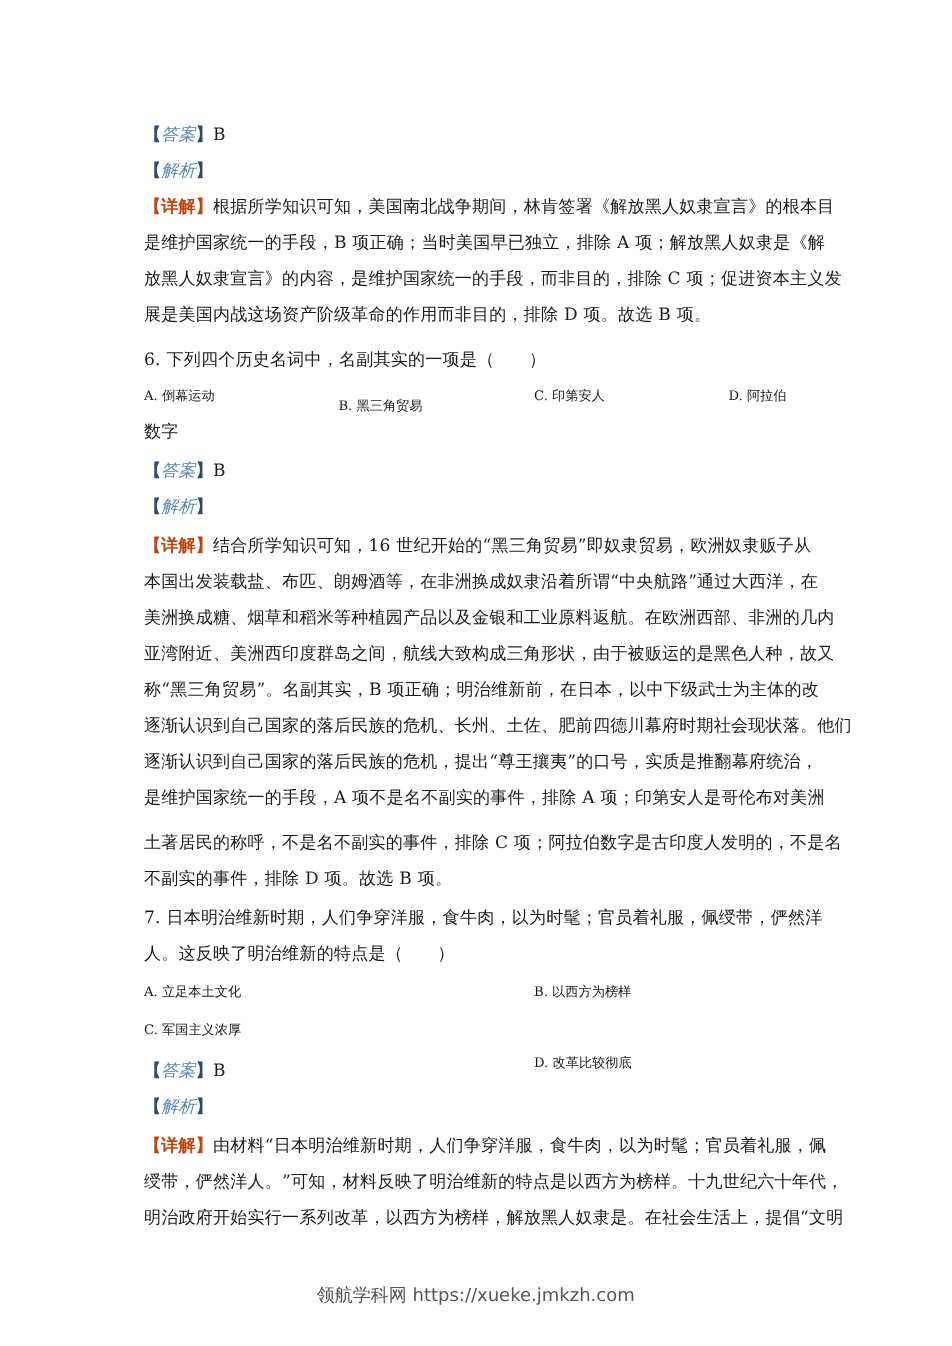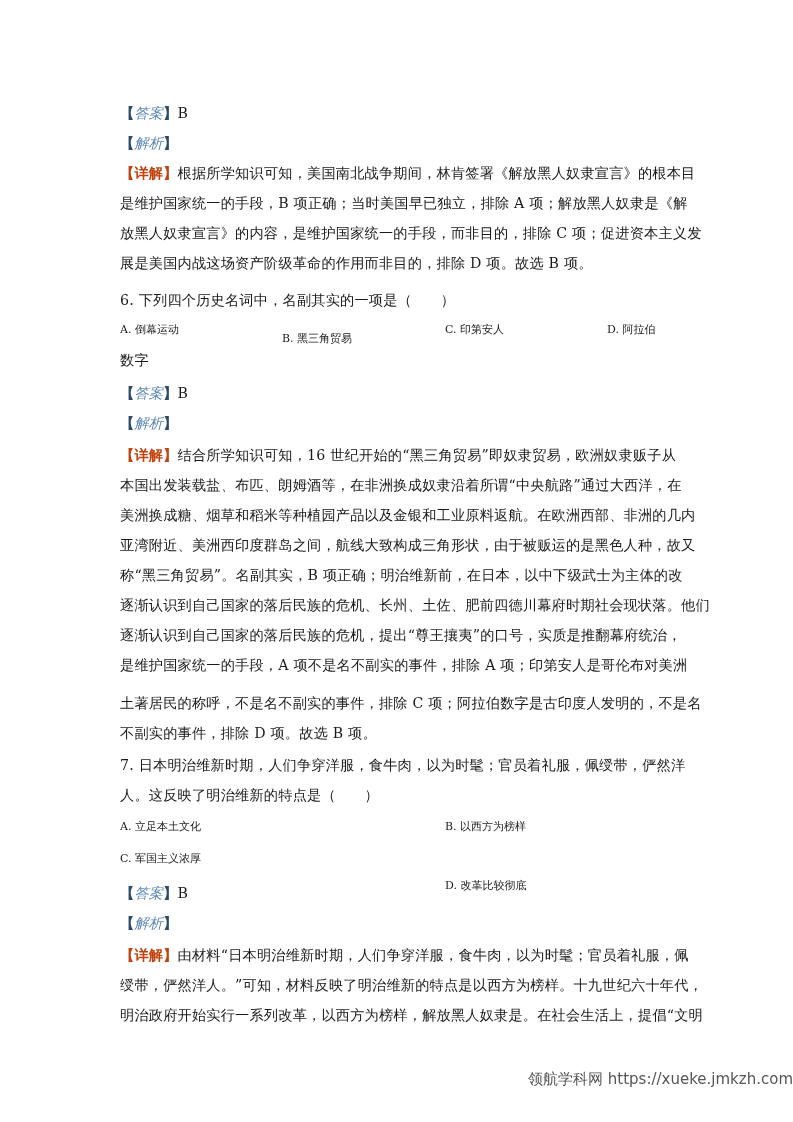--- a/index.html
+++ b/index.html
@@ -4,21 +4,21 @@
 <style>
   html, body { margin: 0; padding: 0; background: #ffffff; }
   body { width: 793px; height: 1122px; position: relative; overflow: hidden;
          font-family: "DejaVu Serif", "Liberation Serif", serif; color: #1a1a1a; }
   .page { position: absolute; left: 120px; top: 0; width: 560px; }
   .line { position: absolute; left: 0; white-space: nowrap; font-size: 14.2px; line-height: 20px; letter-spacing: 0.2px; }
   .tag-bracket { color: #2d4a66; font-weight: bold; }
   .tag-text { color: #5a86b0; font-style: italic; }
   .detail-bracket { color: #c2410c; font-weight: bold; }
   .opt { position: absolute; white-space: nowrap; font-size: 11px; line-height: 20px; }
-  .footer { position: absolute; top: 1070px; left: 0; width: 793px; text-align: right;
+  .footer { position: absolute; top: 1070px; left: 0; width: 793px; text-align: center;
             font-family: "DejaVu Sans", "Liberation Sans", sans-serif; font-size: 15px; color: #555; }
 </style>
 </head>
 <body>
 
 <div class="page">
 
   <div class="line" style="top:103px">
     <span class="tag-bracket">【</span><span class="tag-text">答案</span><span class="tag-bracket">】</span><span>B</span>
   </div>

